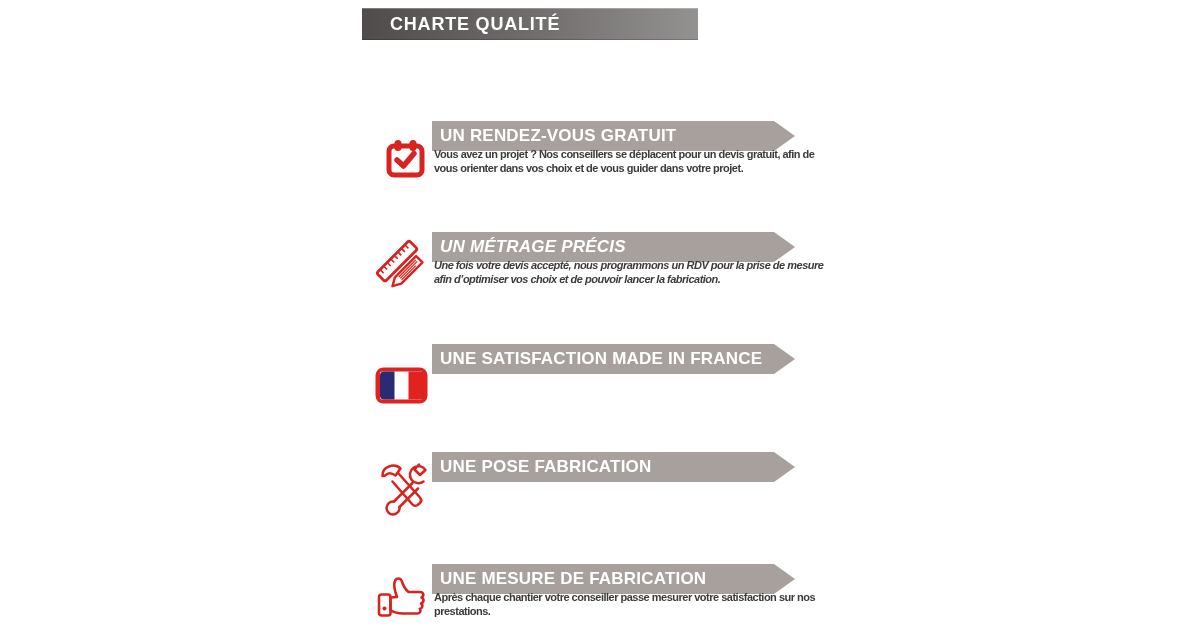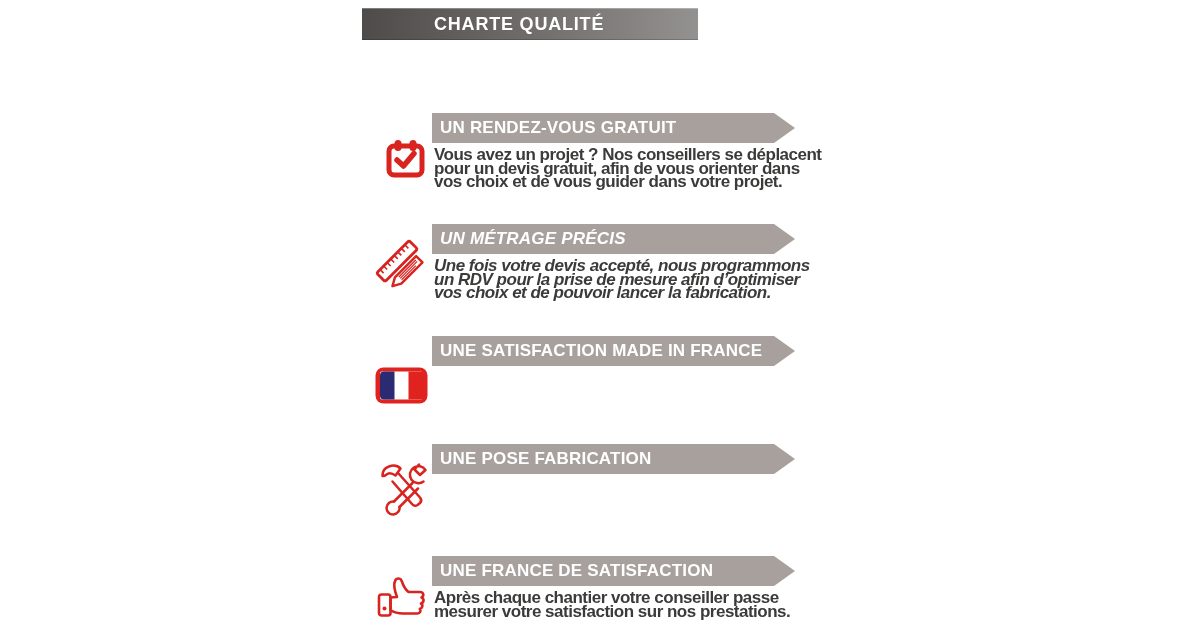--- a/index.html
+++ b/index.html
@@ -3,42 +3,41 @@
 <meta charset="utf-8">
 <style>
   * { margin:0; padding:0; box-sizing:border-box; }
   html,body { width:1200px; height:630px; background:#ffffff; font-family:"Liberation Sans", sans-serif; }
   .page { position:relative; width:1200px; height:630px; background:#ffffff; overflow:hidden; }
 
   .header-banner {
     position:absolute; left:362px; top:8px; width:336px; height:32px;
     background:linear-gradient(90deg,#4e4b4a 0%, #6f6c6b 50%, #949291 100%);
     box-shadow:inset 0 1px 0 rgba(255,255,255,.28), inset 0 -1px 0 rgba(0,0,0,.18);
-    padding-left:44px;
   }
   .header-title {
     color:#ffffff; font-size:18px; font-weight:700; line-height:32px;
     padding-left:28px; letter-spacing:.8px; white-space:nowrap;
   }
 
   .section { position:absolute; left:375px; width:440px; height:92px; }
   .s1 { top:113px; } .s2 { top:224px;font-style:italic; } .s3 { top:336px; } .s4 { top:444px; } .s5 { top:556px; }
 
   .banner {
-    position:absolute; left:57px; top:0; width:363px; height:30px;
+    position:absolute; left:57px; top:8px; width:363px; height:30px;
     background:#a8a09d;
     clip-path:polygon(0 0, calc(100% - 21px) 0, 100% 50%, calc(100% - 21px) 100%, 0 100%);
   }
   .banner-title {
     color:#ffffff; font-size:17px; font-weight:700; line-height:30px;
     padding-left:8px; letter-spacing:.2px; white-space:nowrap;
   }
   .desc {
     position:absolute; left:59px; top:35px; width:394px;
-    color:#3b3b3a; font-size:17px; font-weight:700;
+    color:#3b3b3a; font-size:11px; font-weight:700;
     line-height:13.5px; letter-spacing:-0.5px;
   }
 
   .icon { position:absolute; }
   .icon-cal   { left:10px; top:25px; }
   .icon-ruler { left:2px;  top:17px; }
   .icon-flag  { left:0px;  top:31px; }
   .icon-tools { left:2px;  top:16px; }
   .icon-thumb { left:2px;  top:17px; }
   .icon svg { display:block; overflow:visible; }
@@ -119,18 +118,18 @@
     <span class="icon icon-thumb">
       <svg width="49" height="47" viewBox="0 0 49 47">
         <g fill="none" stroke="#d8231f" stroke-width="2.6" stroke-linecap="round" stroke-linejoin="round">
           <rect x="2" y="21.5" width="11.5" height="21" rx="2.5"></rect>
           <circle cx="7.5" cy="35.5" r="2" fill="#d8231f" stroke="none"></circle>
           <path d="M13.5 24.5 L20 24 C17.5 17.5 16.5 10.5 18.5 7 C19.8 4.7 23.5 5 24.5 7.5 C26 12 27.5 16 31.5 19 L43 19 C46.5 19 47.5 23 44.5 24.5 C47.5 25.7 47 29.5 44 30.5 C46.3 31.8 45.6 35.3 42.8 35.8 C44.4 37.5 43.2 40.5 40.5 40.5 L26 40.5 C21 40.5 16.5 39 13.5 37 Z"></path>
         </g>
       </svg>
     </span>
     <div class="banner">
-      <div class="banner-title">UNE FRANCE DE SATISFACTION</div>
+      <div class="banner-title">UNE MESURE DE FABRICATION</div>
     </div>
     <div class="desc">Après chaque chantier votre conseiller passe mesurer votre satisfaction sur nos prestations.</div>
   </div>
 
 </div>
 
 </body></html>

